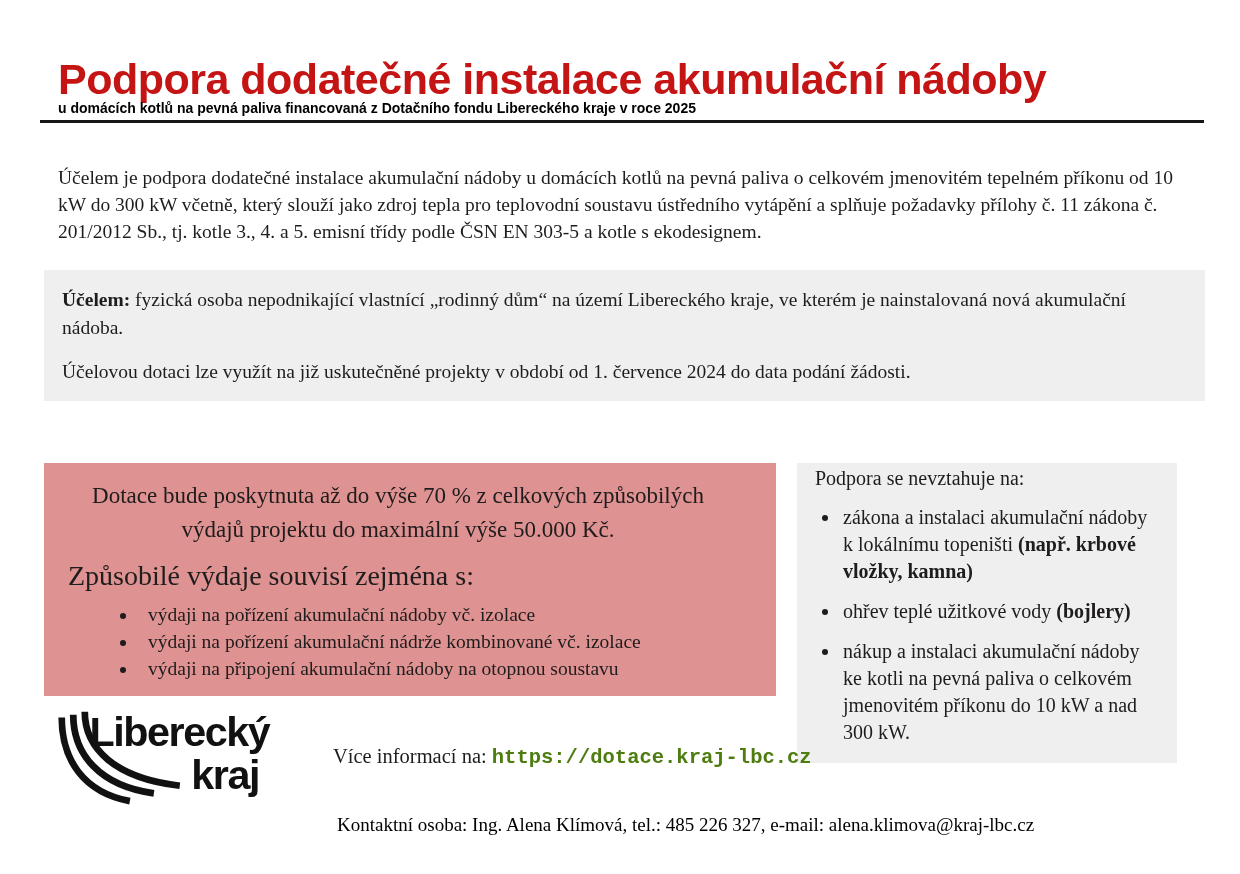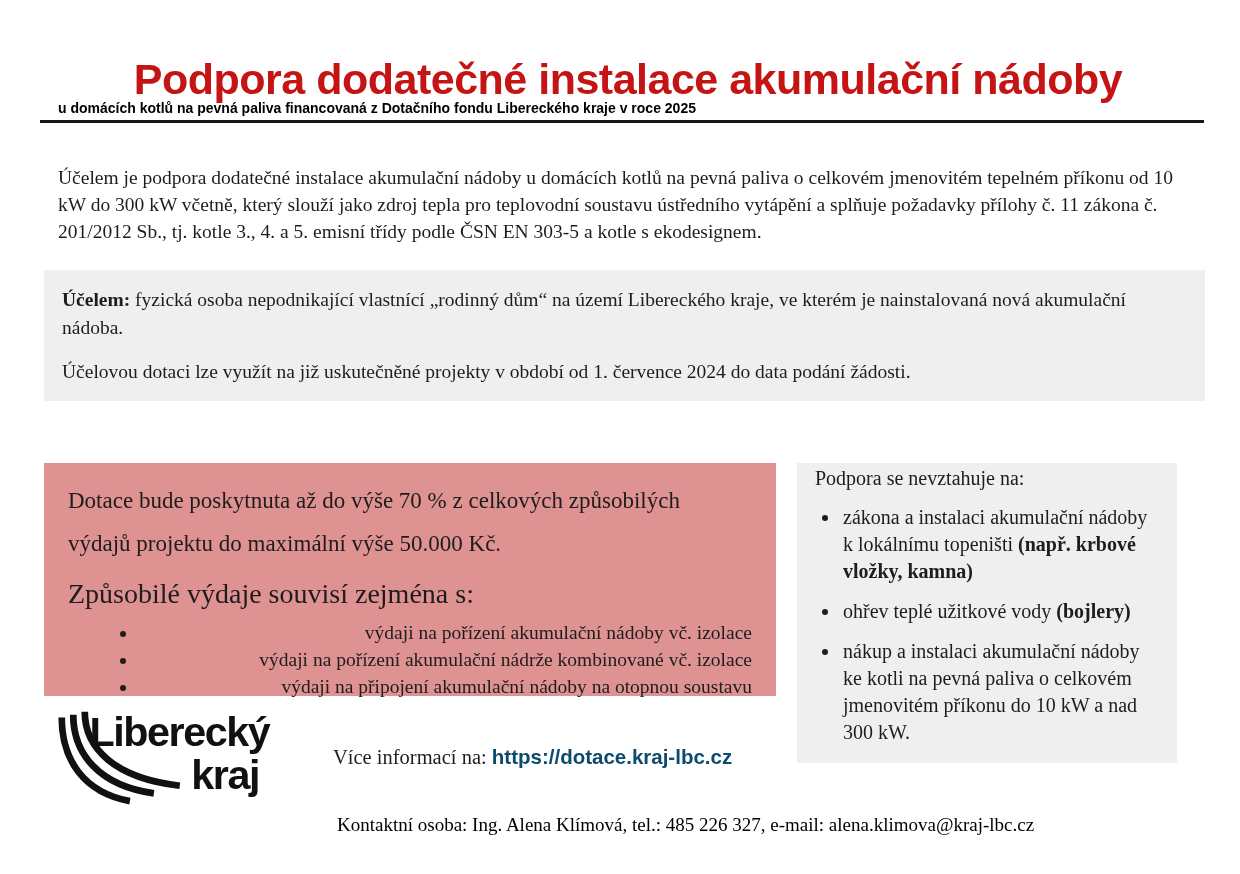--- a/index.html
+++ b/index.html
@@ -3,54 +3,54 @@
 <meta charset="utf-8">
 <style>
   html,body{margin:0;padding:0;background:#ffffff;}
   body{position:relative;width:1240px;height:874px;overflow:hidden;
        font-family:"Liberation Serif",serif;color:#1e1c1c;}
 
   .abs{position:absolute;}
 
   .title{left:58px;top:26px;width:1140px;
          font-family:"Liberation Sans",sans-serif;font-weight:bold;
-         font-size:43px;letter-spacing:-0.5px;color:#c41414;line-height:1.15;text-align:center;}
+         font-size:43px;letter-spacing:-0.5px;color:#c41414;line-height:1.15;}
   .subtitle{left:58px;top:88px;width:1140px;
             font-family:"Liberation Sans",sans-serif;font-weight:bold;
             font-size:14px;color:#000000;}
   .rule{left:40px;top:120px;width:1164px;height:3px;background:#161616;}
 
   .intro{left:58px;top:144px;width:1120px;font-size:19.5px;line-height:27px;}
 
   .box-applicant{left:44px;top:270px;width:1161px;box-sizing:border-box;
                  background:#efefef;padding:16px 18px;}
   .box-applicant p{margin:0;font-size:19.5px;line-height:28px;}
   .box-applicant .deadline{margin-top:16px;font-weight:bold;font-size:21px;line-height:30px;}
   .box-applicant .note{margin-top:16px;line-height:27px;}
 
   .box-grant{left:44px;top:463px;width:732px;height:233px;box-sizing:border-box;
              background:#df9292;padding:16px 24px;}
-  .box-grant .headline{margin:0;font-size:23px;line-height:43px;max-width:660px;}
+  .box-grant .headline{margin:0;font-size:23px;line-height:34px;max-width:660px;text-align:center;}
   .box-grant .sub{margin:14px 0 0 0;font-size:28px;line-height:30px;}
   .box-grant ul{margin:10px 0 0 0;padding-left:70px;}
-  .box-grant li{font-size:19.5px;line-height:27px;padding-left:10px;text-align:right;}
+  .box-grant li{font-size:19.5px;line-height:27px;padding-left:10px;}
 
   .box-exclusions{left:797px;top:463px;width:380px;min-height:300px;box-sizing:border-box;
                   background:#efefef;padding:2px 18px;}
   .box-exclusions .bx-title{margin:0;font-size:20px;line-height:27px;}
   .box-exclusions ul{margin:12px 0 0 0;padding-left:26px;}
   .box-exclusions li{font-size:20px;line-height:27px;margin-bottom:13px;padding-left:2px;}
   .box-exclusions li:last-child{margin-bottom:0;}
   .bold-seg{font-weight:bold;}
 
   .logo{left:55px;top:698px;width:240px;height:115px;}
 
   .info-line{left:333px;top:724px;font-size:20.5px;}
-  .info-line .url{font-family:Liberation Sans, sans-serif;font-weight:bold;
-                  color:#0c4a6e;text-decoration:none;}
+  .info-line .url{font-family:Liberation Mono, monospace;font-weight:bold;
+                  color:#4d7c0f;text-decoration:none;}
 
   .contact{left:337px;top:795px;font-size:19px;color:#000000;}
 </style>
 </head>
 <body>
 
 <h1 class="abs title">Podpora dodatečné instalace akumulační nádoby</h1>
 <h2 class="abs subtitle">u domácích kotlů na pevná paliva financovaná z Dotačního fondu Libereckého kraje v roce 2025</h2>
 <div class="abs rule"></div>
 

